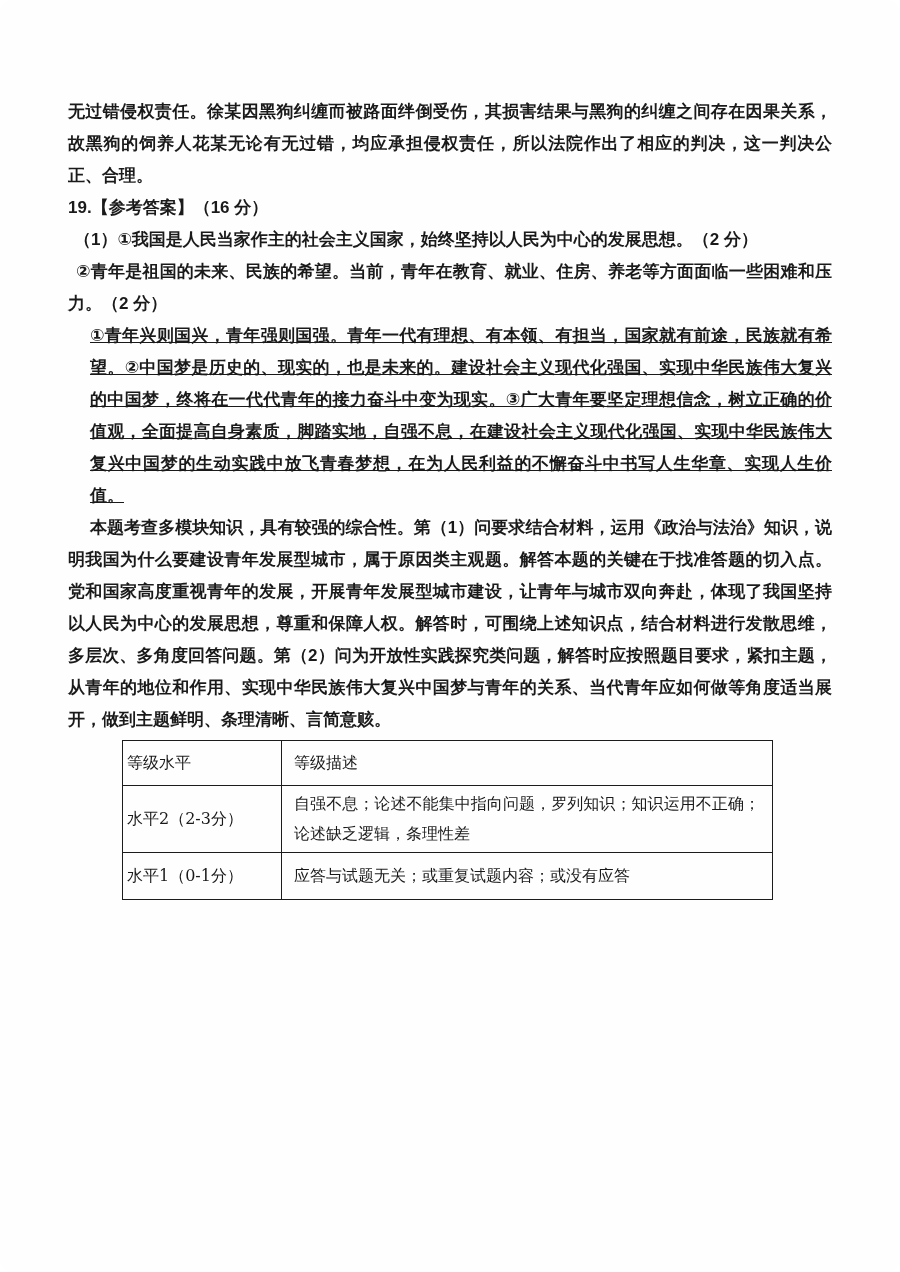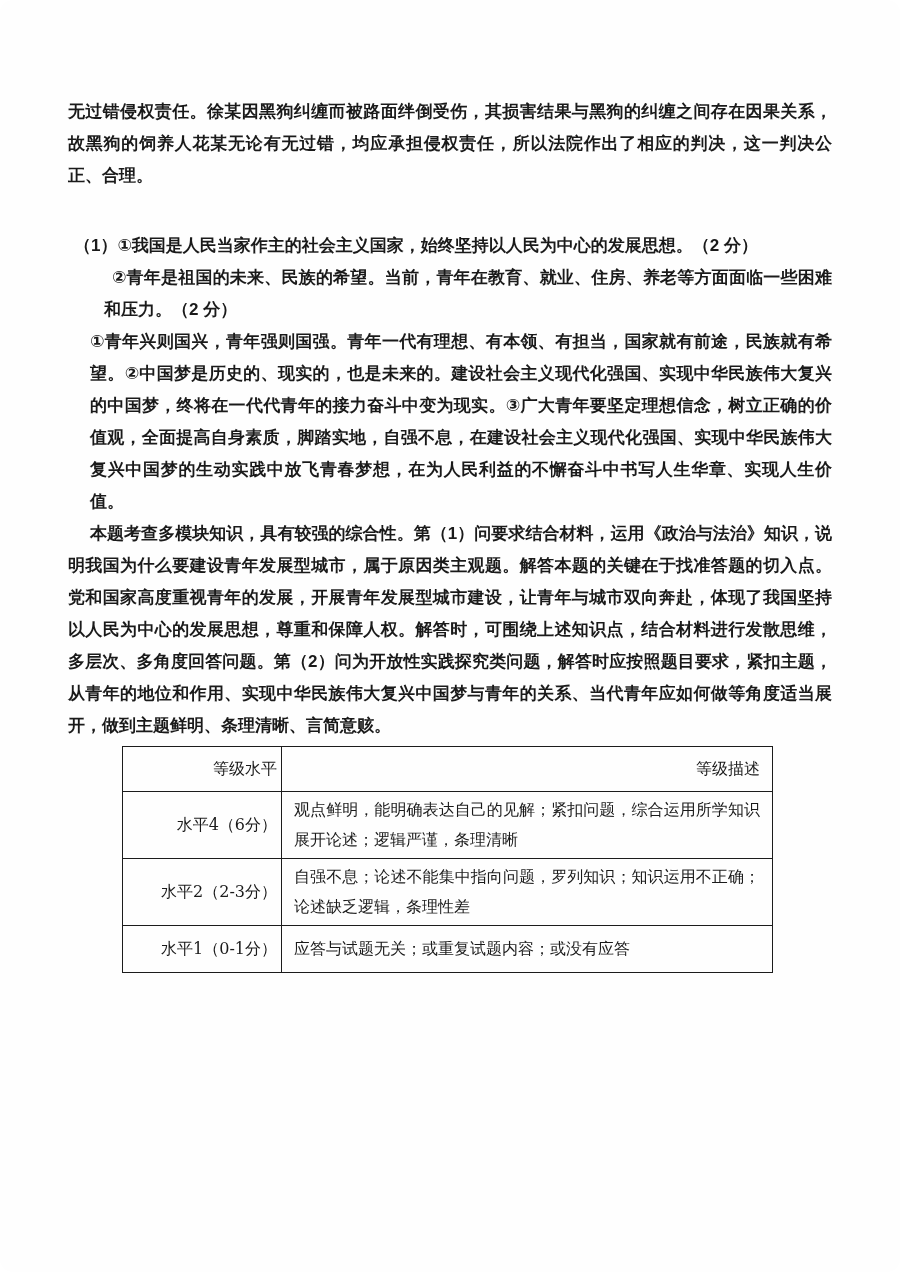--- a/index.html
+++ b/index.html
@@ -14,77 +14,74 @@
     line-height:32px;
     overflow:hidden;
     box-sizing:border-box;
     padding:96px 68px 0 68px;
     border-radius:13px;
   }
   .para{
     text-align:justify;
     margin:0;
   }
-  .p-sub{margin-left:36px;text-indent:8px;}
-  .p-sub1{margin-left:6px;margin-top:38px;}
-  .p-ex{margin-left:22px;}
+  .p-sub{text-indent:8px;}
+  .p-sub1{margin-left:6px;}
+  .p-ex{margin-left:22px;text-decoration:underline;}
   .p-jx{text-indent:22px;}
   .rubric-table{
     border-collapse:collapse;
     table-layout:fixed;
     width:651px;
     margin-left:54px;
     margin-top:4px;
     font-family:"DejaVu Serif","Liberation Serif",serif;
     font-weight:400;
     font-size:16px;
   }
   .rubric-table td,.rubric-table th{
     border:1.6px solid #1c1c1c;
     padding:2px 12px;
     vertical-align:middle;
     line-height:30px;
   }
-  .rubric-table .col-level{width:150px;text-align:right;padding:0 4px;}
-  .rubric-table th{font-weight:400;text-align:right;height:40px;}
+  .rubric-table .col-level{width:150px;text-align:left;padding:0 4px;}
+  .rubric-table th{font-weight:400;text-align:left;height:40px;}
   .row-tall td{height:62px;}
   .row-short td{height:42px;}
   .desc-cell{text-align:justify;}
 </style>
 </head>
 <body>
 
 <div class="page">
 
   <p class="para">无过错侵权责任。徐某因黑狗纠缠而被路面绊倒受伤，其损害结果与黑狗的纠缠之间存在因果关系，故黑狗的饲养人花某无论有无过错，均应承担侵权责任，所以法院作出了相应的判决，这一判决公正、合理。</p>
 
+  <p class="para">19.【参考答案】（16 分）</p>
 
   <p class="para p-sub1">（1）①我国是人民当家作主的社会主义国家，始终坚持以人民为中心的发展思想。（2 分）</p>
 
   <p class="para p-sub">②青年是祖国的未来、民族的希望。当前，青年在教育、就业、住房、养老等方面面临一些困难和压力。（2 分）</p>
 
 
 
   <p class="para p-ex">①青年兴则国兴，青年强则国强。青年一代有理想、有本领、有担当，国家就有前途，民族就有希望。②中国梦是历史的、现实的，也是未来的。建设社会主义现代化强国、实现中华民族伟大复兴的中国梦，终将在一代代青年的接力奋斗中变为现实。③广大青年要坚定理想信念，树立正确的价值观，全面提高自身素质，脚踏实地，自强不息，在建设社会主义现代化强国、实现中华民族伟大复兴中国梦的生动实践中放飞青春梦想，在为人民利益的不懈奋斗中书写人生华章、实现人生价值。</p>
 
 
   <p class="para p-jx">本题考查多模块知识，具有较强的综合性。第（1）问要求结合材料，运用《政治与法治》知识，说明我国为什么要建设青年发展型城市，属于原因类主观题。解答本题的关键在于找准答题的切入点。党和国家高度重视青年的发展，开展青年发展型城市建设，让青年与城市双向奔赴，体现了我国坚持以人民为中心的发展思想，尊重和保障人权。解答时，可围绕上述知识点，结合材料进行发散思维，多层次、多角度回答问题。第（2）问为开放性实践探究类问题，解答时应按照题目要求，紧扣主题，从青年的地位和作用、实现中华民族伟大复兴中国梦与青年的关系、当代青年应如何做等角度适当展开，做到主题鲜明、条理清晰、言简意赅。</p>
 
 
   <table class="rubric-table">
     <tbody>
       <tr>
         <th class="col-level">等级水平</th>
         <th>等级描述</th>
       </tr>
       <tr class="row-tall">
-        <td class="col-level">水平4（6分）</td>
-        <td class="desc-cell">观点鲜明，能明确表达自己的见解；紧扣问题，综合运用所学知识展开论述；逻辑严谨，条理清晰</td>
-      </tr>
-      <tr class="row-tall">
         <td class="col-level">水平2（2-3分）</td>
         <td class="desc-cell">自强不息；论述不能集中指向问题，罗列知识；知识运用不正确；论述缺乏逻辑，条理性差</td>
       </tr>
       <tr class="row-short">
         <td class="col-level">水平1（0-1分）</td>
         <td class="desc-cell">应答与试题无关；或重复试题内容；或没有应答</td>
       </tr>
     </tbody>
   </table>
 

